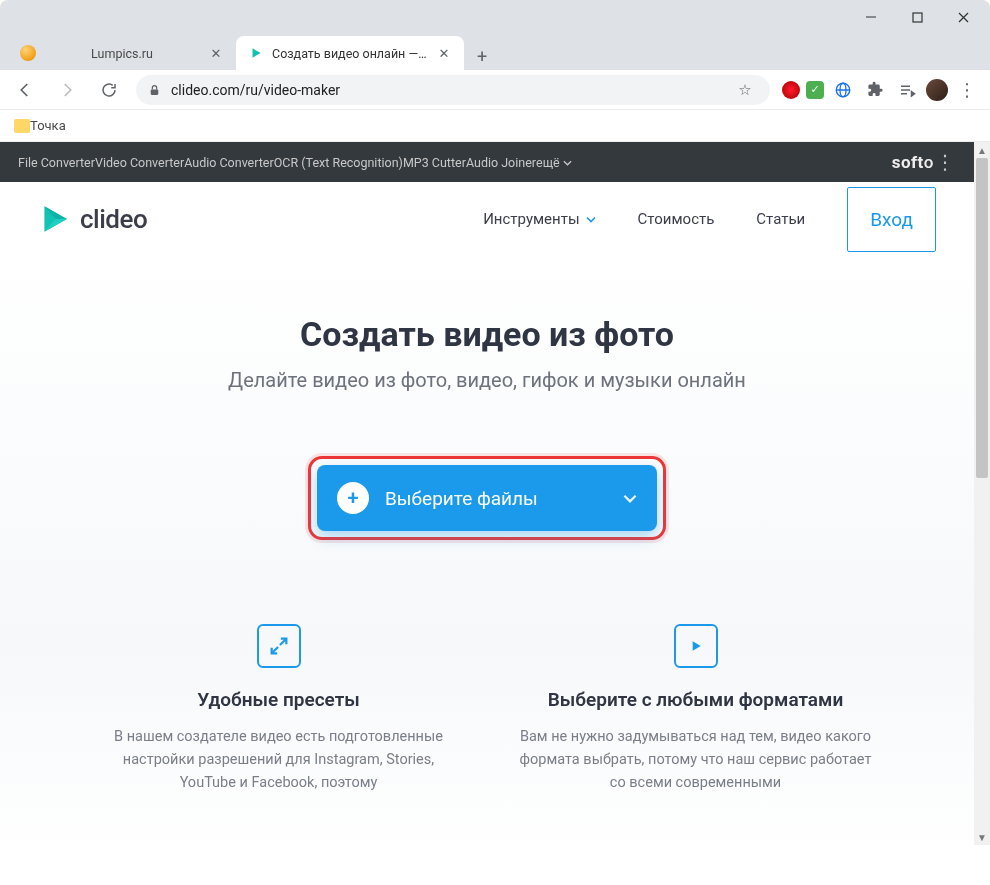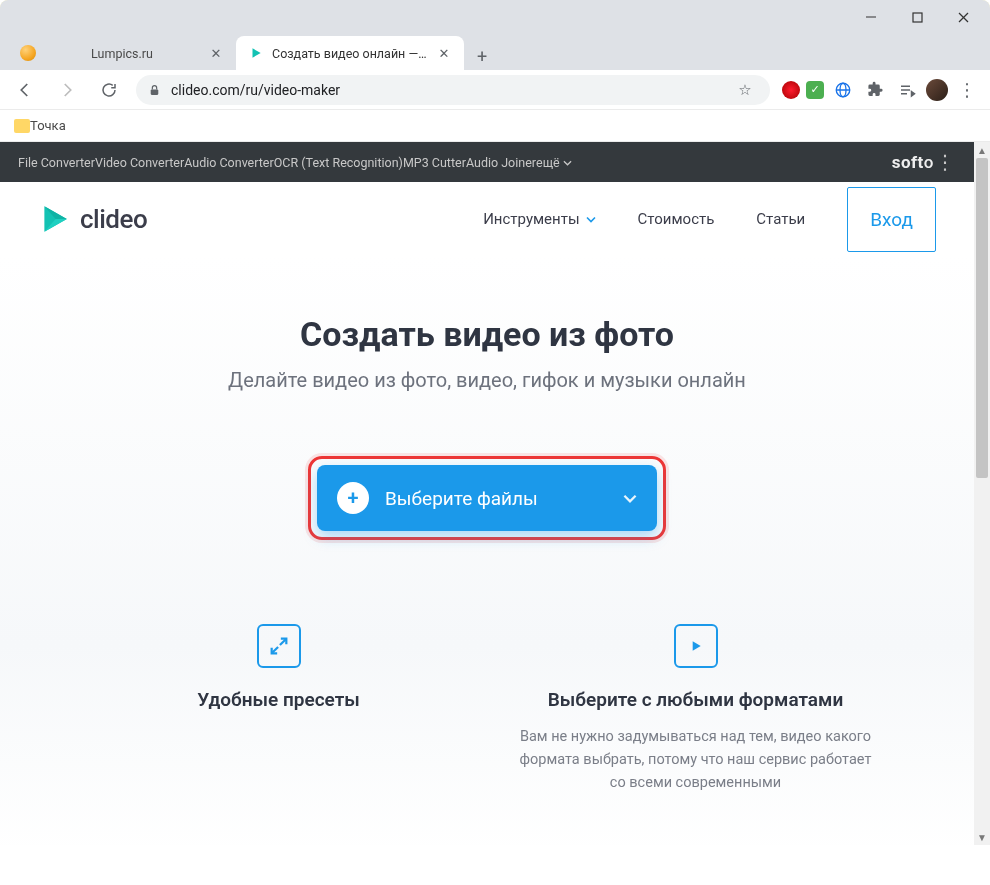--- a/index.html
+++ b/index.html
@@ -252,20 +252,21 @@
         <div class="feature">
           <div class="icon-box">
             <svg width="22" height="22" viewBox="0 0 24 24" fill="none" stroke="#1b99ea" stroke-width="2.4">
                 <polyline points="14,4 20,4 20,10"></polyline>
                 <polyline points="10,20 4,20 4,14"></polyline>
                 <line x1="20" y1="4" x2="13" y2="11"></line>
                 <line x1="4" y1="20" x2="11" y2="13"></line>
               </svg>
           </div>
           <h3>Удобные пресеты</h3>
+          <p>В нашем создателе видео есть подготовленные настройки разрешений для Instagram, Stories, YouTube и Facebook, поэтому</p>
         </div>
         <div class="feature">
           <div class="icon-box">
             <svg width="16" height="16" viewBox="0 0 24 24">
                 <polygon points="7,5 19,12 7,19" fill="#1b99ea"></polygon>
               </svg>
           </div>
           <h3>Выберите с любыми форматами</h3>
           <p>Вам не нужно задумываться над тем, видео какого формата выбрать, потому что наш сервис работает со всеми современными</p>
         </div>

